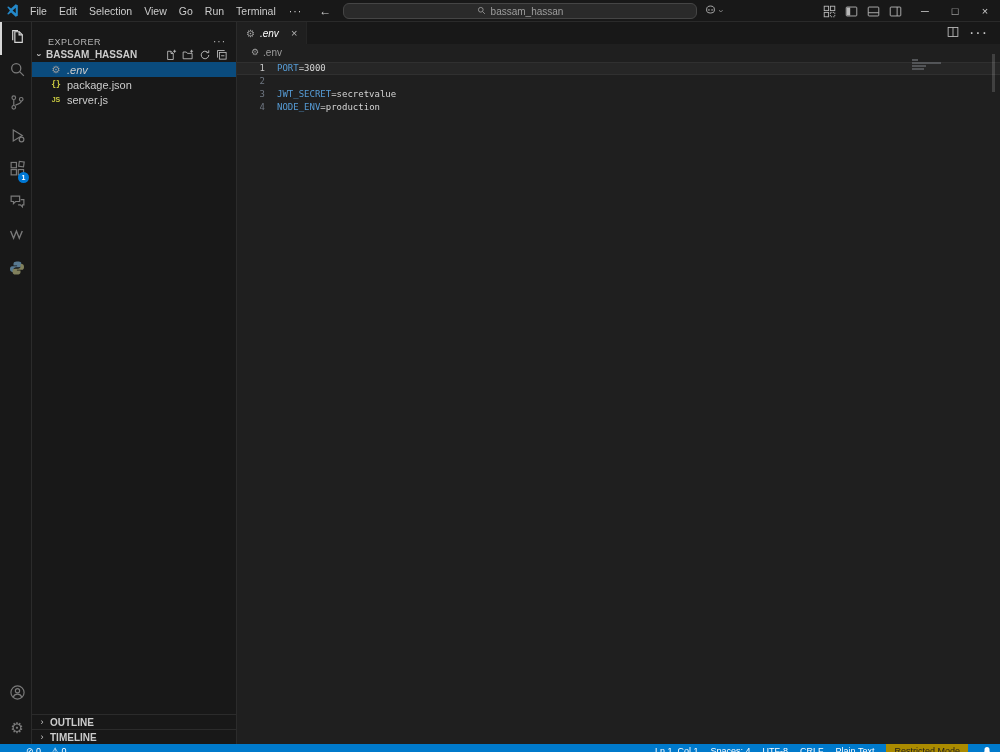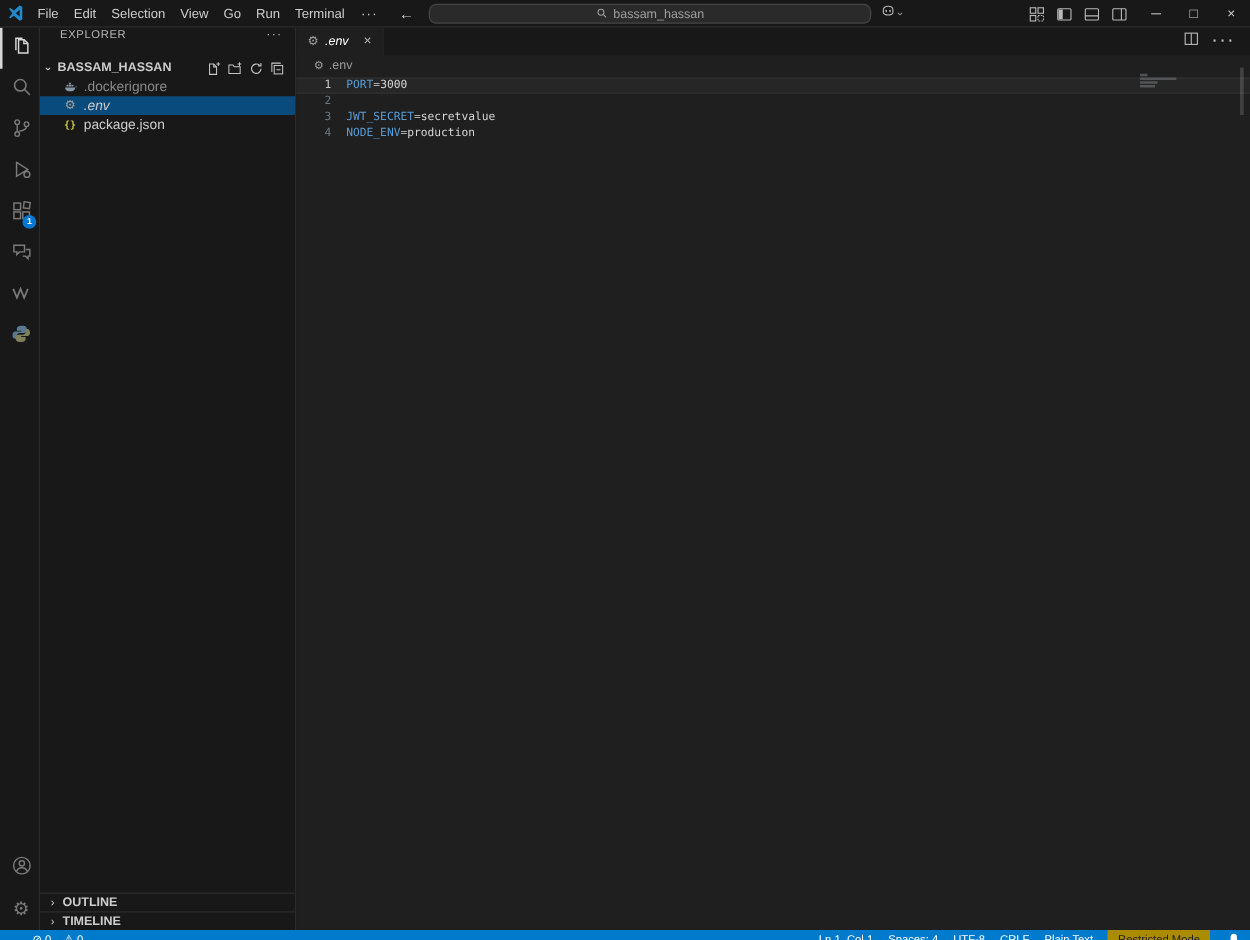--- a/index.html
+++ b/index.html
@@ -34,21 +34,21 @@
            color:#7a7a7a;border-left:2px solid transparent}
   .ab-item.active{color:#d7d7d7;border-left:2px solid #d7d7d7}
   .badge{position:absolute;right:3px;bottom:4px;min-width:11px;height:11px;border-radius:6px;background:#0078d4;
          color:#fff;font-size:7px;line-height:11px;text-align:center;font-weight:bold}
   .ab-spacer{flex:1}
   .ab-gear{font-size:15px;line-height:1}
 
   
   .sidebar{position:absolute;left:32px;top:22px;width:205px;bottom:8px;background:#181818;
            border-right:1px solid #2b2b2b}
-  .sb-header{height:25px;display:flex;align-items:flex-start;padding:0 10px 0 16px;font-size:9px;
+  .sb-header{height:25px;display:flex;align-items:flex-end;padding:0 10px 0 16px;font-size:9px;
              letter-spacing:.5px;color:#b5b5b5}
   .sb-more{margin-left:auto;color:#bdbdbd;letter-spacing:1px;font-size:10px}
   .sb-section{height:15px;display:flex;align-items:center;font-size:10px;font-weight:bold;color:#cccccc}
   .sec-chev{width:14px;text-align:center;display:inline-block;transform:rotate(90deg);font-size:9px;color:#cccccc}
   .sec-actions{margin-left:auto;display:flex;gap:5px;align-items:center;padding-right:8px;color:#c5c5c5}
   .sec-actions svg{display:block}
   .file-row{height:15px;display:flex;align-items:center;gap:5px;padding-left:18px;font-size:11px;color:#cccccc}
   .file-row.selected{background:#0a4b7d}
   .file-row.dim .fname{color:#8a8a8a}
   .ficon{width:12px;display:flex;justify-content:center;align-items:center}
@@ -267,46 +267,37 @@
         <span>
             <svg width="12" height="12" viewBox="0 0 16 16" fill="none" stroke="#c5c5c5" stroke-width="1.1">
               <rect x="4.5" y="4.5" width="9" height="9"></rect>
               <path d="M6.8 9h4.4"></path>
               <path d="M2 11.5v-9.5h9.5"></path>
             </svg>
           </span>
       </span>
     </div>
     <div>
-        <div class="file-row dim">
-          <span class="ficon">
-            <svg width="11" height="11" viewBox="0 0 16 16">
-              <g fill="#8796a5">
-                <rect x="3.2" y="5.6" width="2.4" height="2"></rect>
-                <rect x="6" y="5.6" width="2.4" height="2"></rect>
-                <rect x="8.8" y="5.6" width="2.4" height="2"></rect>
-                <rect x="6" y="3.2" width="2.4" height="2"></rect>
-                <path d="M1.3 8.6h12.2c-.3 2.8-2.7 4.6-6.1 4.6S1.8 11.4 1.3 8.6z"></path>
-                <path d="M13 8.2c.9-.7 1.9-.8 2.4-.3-.4.6-1.3 1-2.4.3z"></path>
-              </g>
-            </svg>
-          </span>
-          <span class="fname">.dockerignore</span>
-        </div>
         <div class="file-row selected">
           <span class="ficon">
             <span style="color:#9d9d9d;font-size:10px;line-height:1">⚙</span>
           </span>
           <span class="fname italic">.env</span>
         </div>
         <div class="file-row">
           <span class="ficon">
             <span style="color:#cbcb41;font-weight:bold;font-family:'DejaVu Sans Mono',monospace;font-size:8px">{}</span>
           </span>
           <span class="fname">package.json</span>
+        </div>
+        <div class="file-row">
+          <span class="ficon">
+            <span style="color:#cbcb41;font-weight:bold;font-size:7px">JS</span>
+          </span>
+          <span class="fname">server.js</span>
         </div>
       </div>
     <div class="sb-bottom">
         <div class="sb-bottomrow">
           <span class="brow-chev">›</span>
           <span>OUTLINE</span>
         </div>
         <div class="sb-bottomrow">
           <span class="brow-chev">›</span>
           <span>TIMELINE</span>

